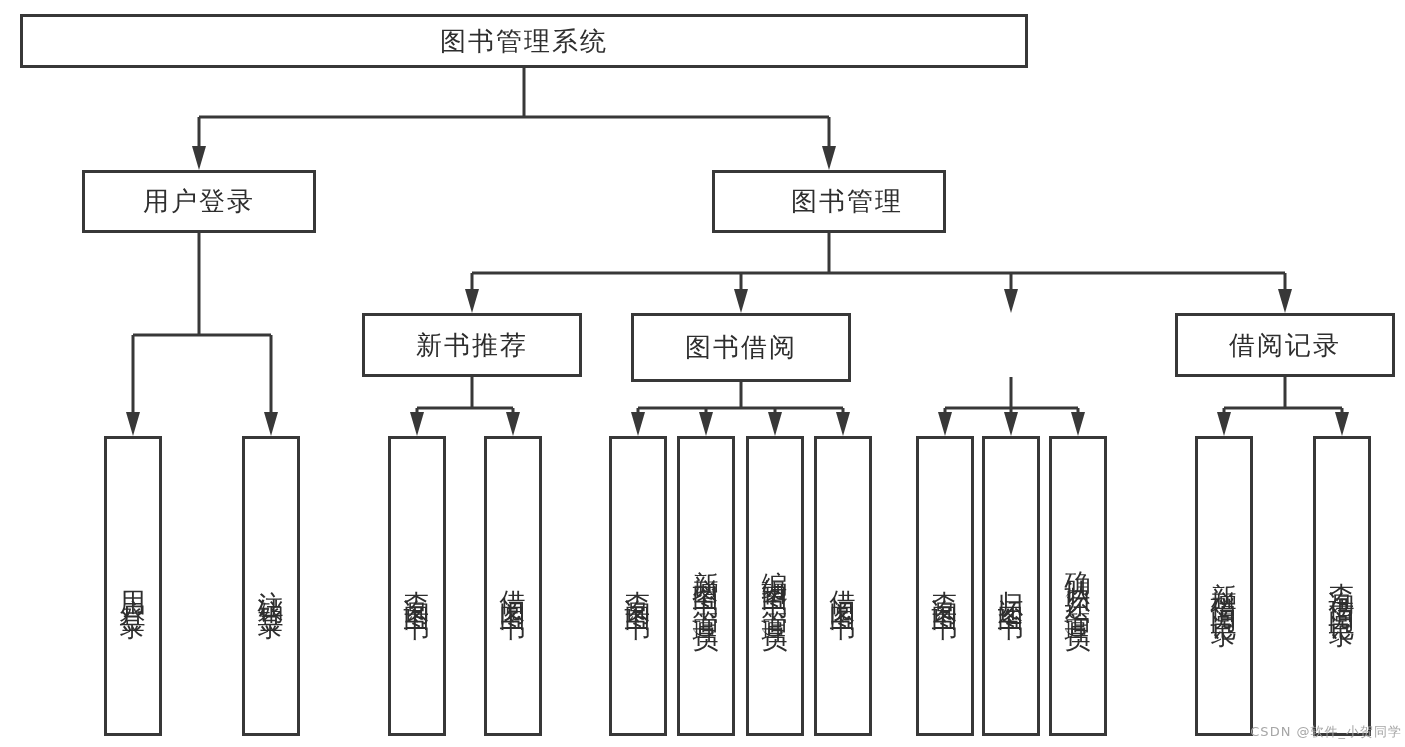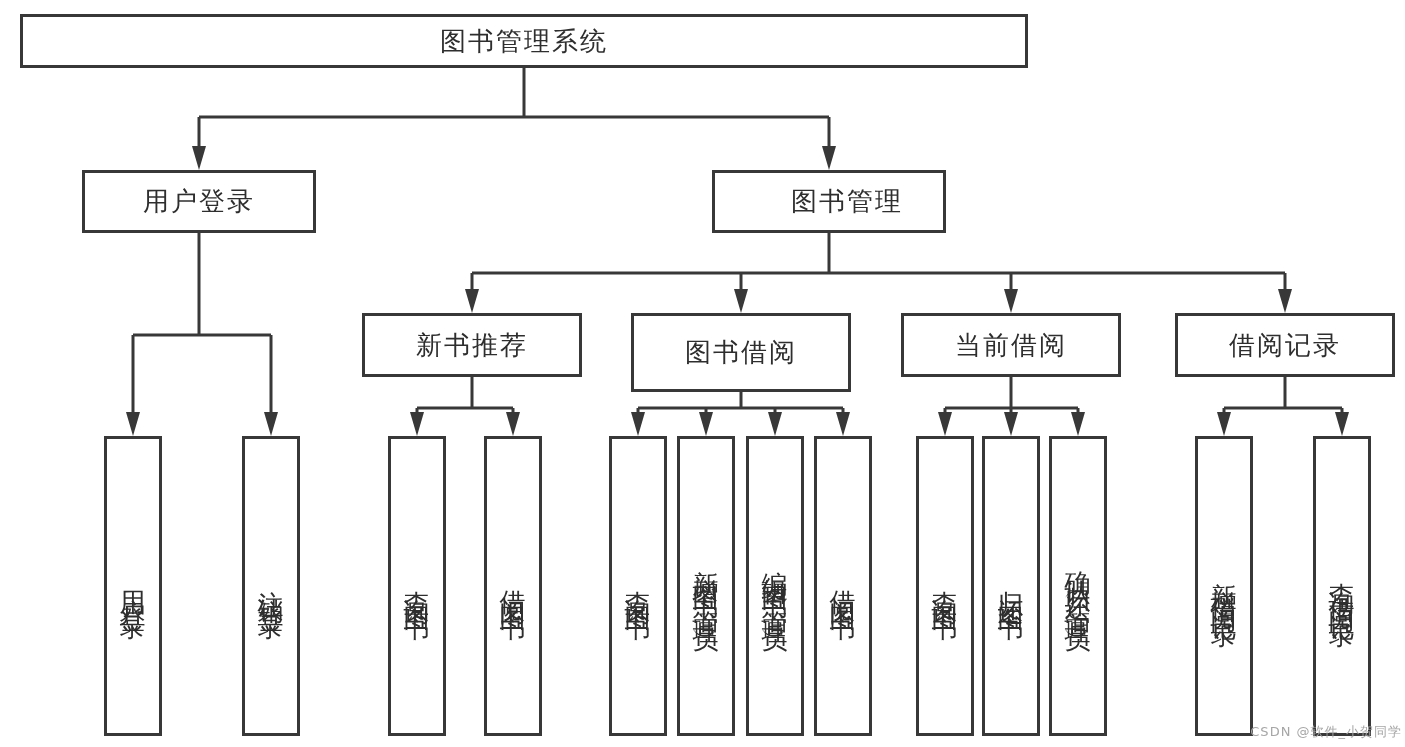--- a/index.html
+++ b/index.html
@@ -79,25 +79,22 @@
   <div class="box" style="left:82px;top:170px;width:234px;height:63px;">
     <span class="hlabel">用户登录</span>
   </div>
   <div class="box" style="left:712px;top:170px;width:234px;height:63px;padding-left:36px;">
     <span class="hlabel">图书管理</span>
   </div>
 
   <div class="box" style="left:362px;top:313px;width:220px;height:64px;">
     <span class="hlabel">新书推荐</span>
   </div>
-  <div class="box" style="left:631px;top:313px;width:220px;height:79px;">
+  <div class="box" style="left:631px;top:313px;width:220px;height:69px;">
     <span class="hlabel">图书借阅</span>
-  </div>
-  <div class="box" style="left:901px;top:313px;width:220px;height:64px;">
-    <span class="hlabel">当前借阅</span>
   </div>
   <div class="box" style="left:1175px;top:313px;width:220px;height:64px;">
     <span class="hlabel">借阅记录</span>
   </div>
 
   <div class="box leaf" style="left:104px;top:436px;width:58px;height:300px;">
     <span class="vtext">用户登录</span>
   </div>
   <div class="box leaf" style="left:242px;top:436px;width:58px;height:300px;">
     <span class="vtext">注销登录</span>

